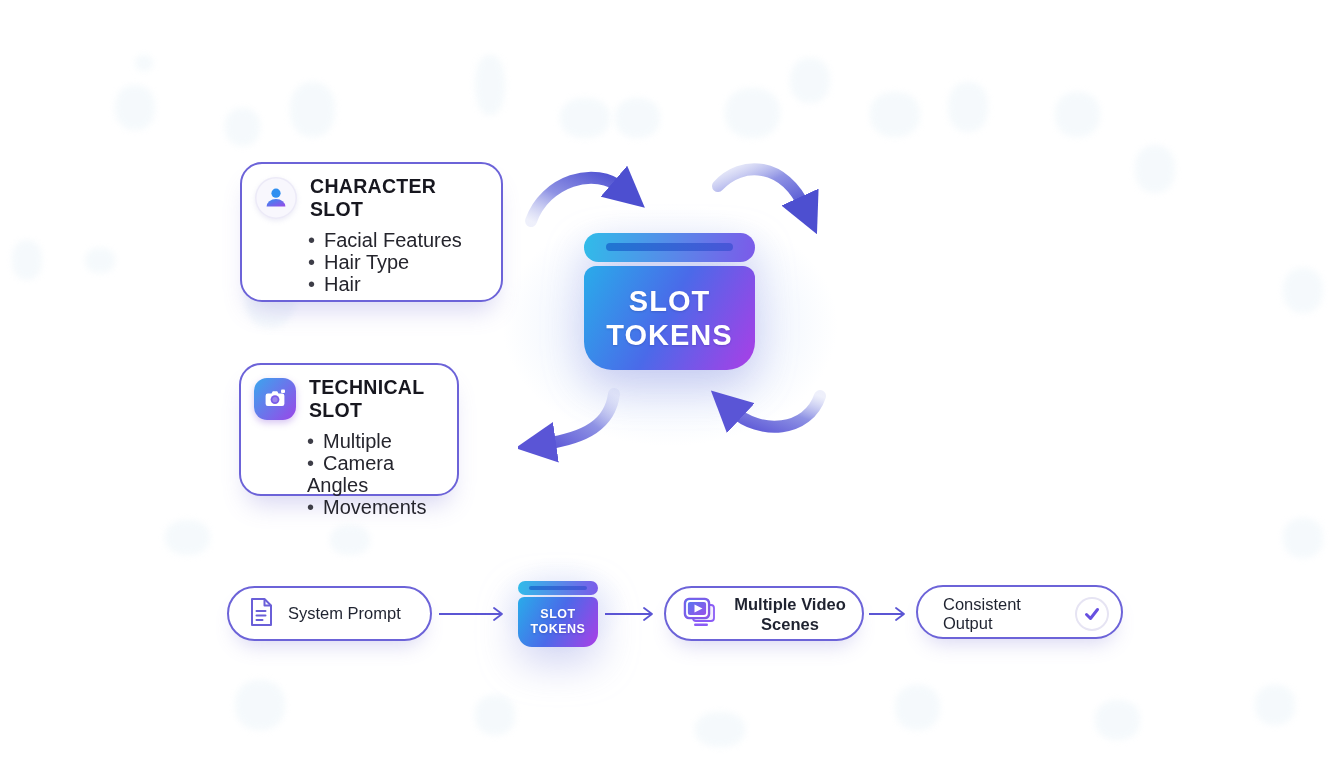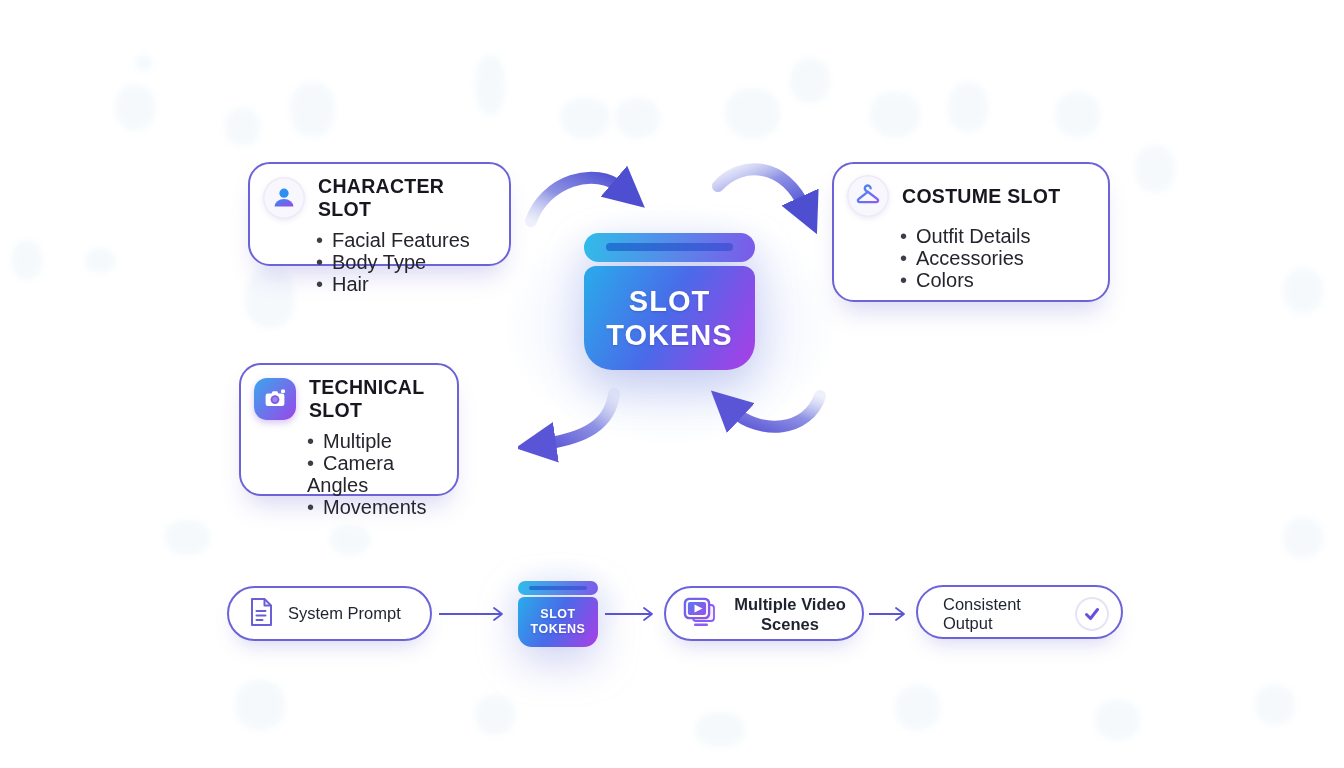--- a/index.html
+++ b/index.html
@@ -21,21 +21,21 @@
     position:absolute; left:470px; top:540px; width:180px; height:130px;
     background:radial-gradient(closest-side, rgba(208,220,250,.45), rgba(255,255,255,0) 75%);
   }
 
   
   .slot-box {
     position:absolute; background:#fff; border:2.5px solid #6c63d8; border-radius:22px;
     box-shadow:0 16px 24px -8px rgba(126,120,212,.30);
     padding:11px 14px 0 13px;
   }
-  #box-character { left:248px; top:162px; width:263px; height:104px; }
+  #box-character { left:240px; top:162px; width:263px; height:140px; }
   #box-costume   { left:832px; top:162px; width:278px; height:140px; }
   #box-technical { left:239px; top:363px; width:220px; height:133px; }
 
   .slot-head { display:flex; align-items:center; gap:13px; }
   .icon-circle {
     width:42px; height:42px; border-radius:50%; flex:0 0 auto;
     background:#f8f7fd; box-shadow:inset 0 0 0 1.5px #eceaf7, 0 2px 5px rgba(150,148,205,.18);
     display:flex; align-items:center; justify-content:center;
   }
   .icon-rounded {
@@ -141,46 +141,25 @@
           </linearGradient>
             </defs>
           <circle cx="13" cy="8.2" r="4.6" fill="#2f8ff0"></circle>
           <path d="M3.6,21.5 a9.4,7.6 0 0 1 18.8,0 z" fill="url(#gPerson)"></path>
         </svg>
       </span>
       <h3 class="slot-title">CHARACTER SLOT</h3>
     </div>
     <ul class="slot-items">
       <li>Facial Features</li>
-      <li>Body Type</li>
+      <li>Hair Type</li>
       <li>Hair</li>
     </ul>
   </section>
 
-  <section class="slot-box" id="box-costume">
-    <div class="slot-head">
-      <span class="icon-circle">
-        <svg width="28" height="28" viewBox="0 0 28 28">
-          <defs>
-              <linearGradient id="gHanger" x1="0" y1="0" x2="1" y2="1">
-            <stop offset="0" stop-color="#3b8df0"></stop>
-                <stop offset="1" stop-color="#8b5cf6"></stop>
-          </linearGradient>
-            </defs>
-          <path d="M16.6,6.2 a2.9,2.9 0 1 0 -5.2,1.9 c.4.6 1.4 1.2 2.4 1.8 l-9.3,7.2 a1.7,1.7 0 0 0 1,3 h17 a1.7,1.7 0 0 0 1,-3 l-9.4,-7.1" fill="none" stroke="url(#gHanger)" stroke-width="2.4" stroke-linecap="round" stroke-linejoin="round"></path>
-        </svg>
-      </span>
-      <h3 class="slot-title">COSTUME SLOT</h3>
-    </div>
-    <ul class="slot-items">
-      <li>Outfit Details</li>
-      <li>Accessories</li>
-      <li>Colors</li>
-    </ul>
-  </section>
 
   <section class="slot-box" id="box-technical">
     <div class="slot-head">
       <span class="icon-rounded">
         <svg width="28" height="28" viewBox="0 0 28 28">
           <rect x="20" y="4.5" width="4" height="3.4" rx="1" fill="#ffffff"></rect>
           <path d="M10.5,8.5 l1.3,-2.2 h4.4 l1.3,2.2 h3.7 a2.2,2.2 0 0 1 2.2,2.2 v8.1 a2.2,2.2 0 0 1 -2.2,2.2 h-14.4 a2.2,2.2 0 0 1 -2.2,-2.2 v-8.1 a2.2,2.2 0 0 1 2.2,-2.2 z" fill="#ffffff"></path>
           <circle cx="14" cy="14.6" r="4.4" fill="#7a5ce8"></circle>
           <circle cx="14" cy="14.6" r="2.6" fill="#ffffff" opacity=".25"></circle>
         </svg>

